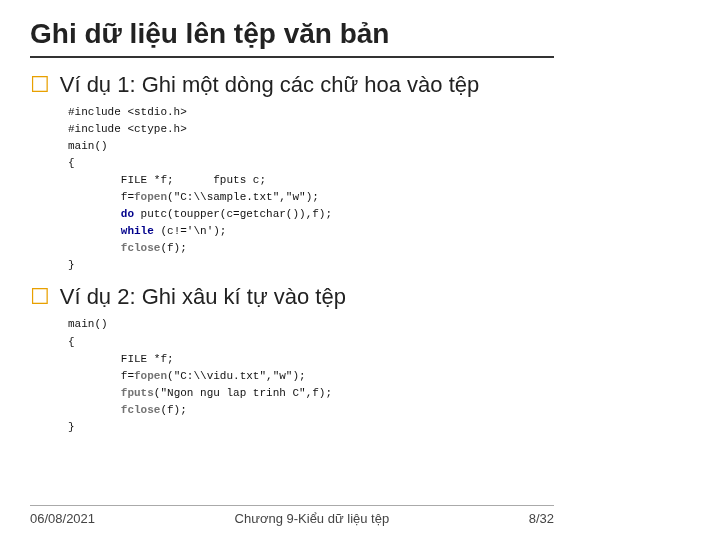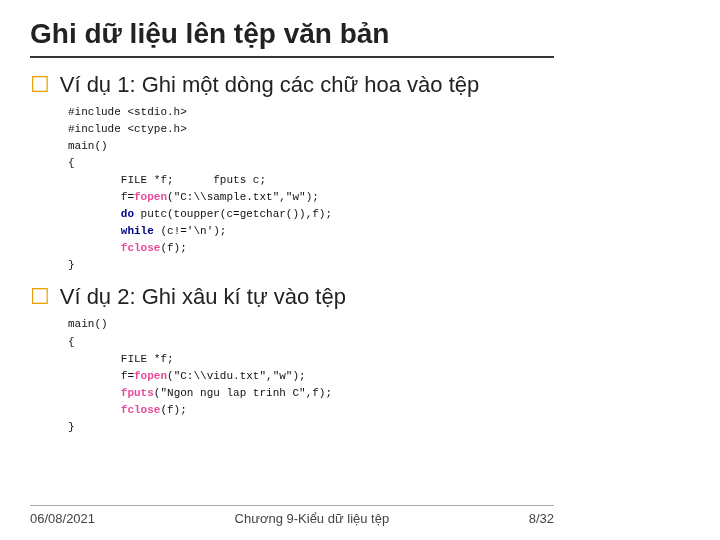--- a/index.html
+++ b/index.html
@@ -53,21 +53,21 @@
     }
     .code-line {
       display: block;
       white-space: pre;
     }
     .keyword {
       color: #00008b;
       font-weight: bold;
     }
     .func-call {
-      color: #ec4899;
+      color: #737373;
       font-weight: bold;
     }
     .footer {
       margin-top: auto;
       display: flex;
       justify-content: space-between;
       align-items: center;
       border-top: 1px solid #aaa;
       padding-top: 5px;
       font-size: 13px;

